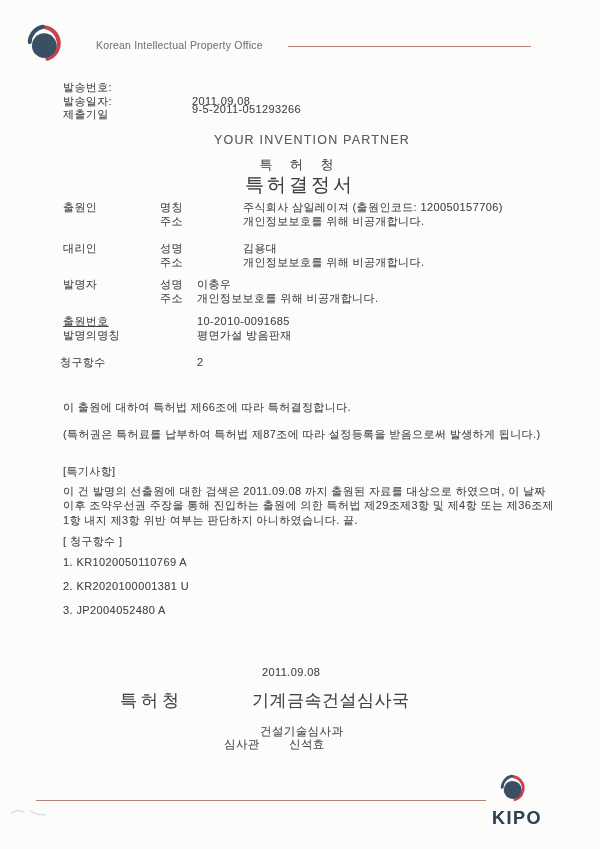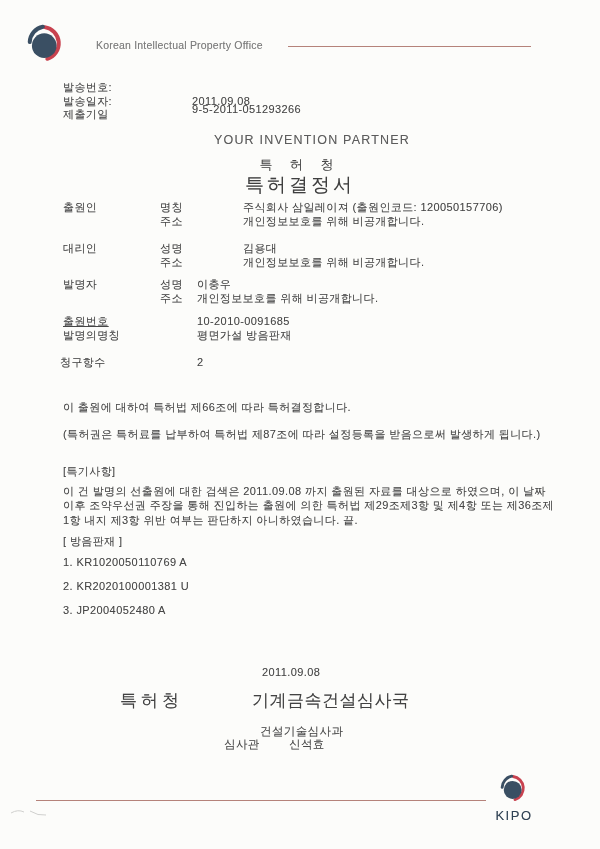--- a/index.html
+++ b/index.html
@@ -17,21 +17,21 @@
   .t11{font-size:11px;letter-spacing:0.4px;line-height:13px;}
   .org-en{font-size:10.5px;color:#7c7c7c;letter-spacing:0.2px;padding-left:20px;}
   .hline{height:1px;background:#b5827a;}
   .center{width:600px;text-align:center;left:0;}
   .slogan{font-size:12.5px;color:#5c5c5c;letter-spacing:1.2px;padding-left:12px;}
   .office-title{font-size:13px;letter-spacing:7px;color:#4a4a4a;}
   .doc-title{font-size:19px;letter-spacing:3px;color:#3f3f3f;}
   .para{font-size:11px;letter-spacing:0.4px;line-height:14.3px;}
   .sig-big{font-size:17px;color:#424242;}
   .sig-sm{font-size:11.5px;color:#4a4a4a;letter-spacing:0.4px;}
-  .kipo-text{font-weight:normal;font-size:13px;color:#2e4154;letter-spacing:1.5px;text-align:center;}
+  .kipo-text{font-weight:bold;font-size:18px;color:#2e4154;letter-spacing:1.5px;text-align:right;}
   .footer-logo{width:44px;text-align:center;}
   .artifact{opacity:0.45;}
 </style>
 </head>
 <body>
 
 <div class="page">
 
   <div class="abs" style="left:24px;top:21px;">
     <svg width="44" height="44" viewBox="0 0 100 100">
@@ -81,21 +81,21 @@
   <div class="abs t11" style="left:63px;top:401px;">이 출원에 대하여 특허법 제66조에 따라 특허결정합니다.</div>
   <div class="abs t11" style="left:63px;top:428px;">(특허권은 특허료를 납부하여 특허법 제87조에 따라 설정등록을 받음으로써 발생하게 됩니다.)</div>
 
   <div class="abs t11" style="left:63px;top:465px;">[특기사항]</div>
   <div class="abs para" style="left:63px;top:484px;">
     <div>이 건 발명의 선출원에 대한 검색은 2011.09.08 까지 출원된 자료를 대상으로 하였으며, 이 날짜</div>
     <div>이후 조약우선권 주장을 통해 진입하는 출원에 의한 특허법 제29조제3항 및 제4항 또는 제36조제</div>
     <div>1항 내지 제3항 위반 여부는 판단하지 아니하였습니다. 끝.</div>
   </div>
 
-  <div class="abs t11" style="left:63px;top:535px;">[ 방음판재 ]</div>
+  <div class="abs t11" style="left:63px;top:535px;">[ 청구항수 ]</div>
   <div class="abs t11" style="left:63px;top:556px;">1. KR1020050110769 A</div>
   <div class="abs t11" style="left:63px;top:580px;">2. KR2020100001381 U</div>
   <div class="abs t11" style="left:63px;top:604px;">3. JP2004052480 A</div>
 
   <div class="abs t11" style="left:262px;top:666px;">2011.09.08</div>
   <div class="abs sig-big" style="left:120px;top:689px;letter-spacing:4px;">특허청</div>
   <div class="abs sig-big" style="left:252px;top:689px;letter-spacing:0.5px;">기계금속건설심사국</div>
   <div class="abs sig-sm" style="left:260px;top:724px;">건설기술심사과</div>
   <div class="abs sig-sm" style="left:224px;top:737px;">심사관</div>
   <div class="abs sig-sm" style="left:289px;top:737px;">신석효</div>

